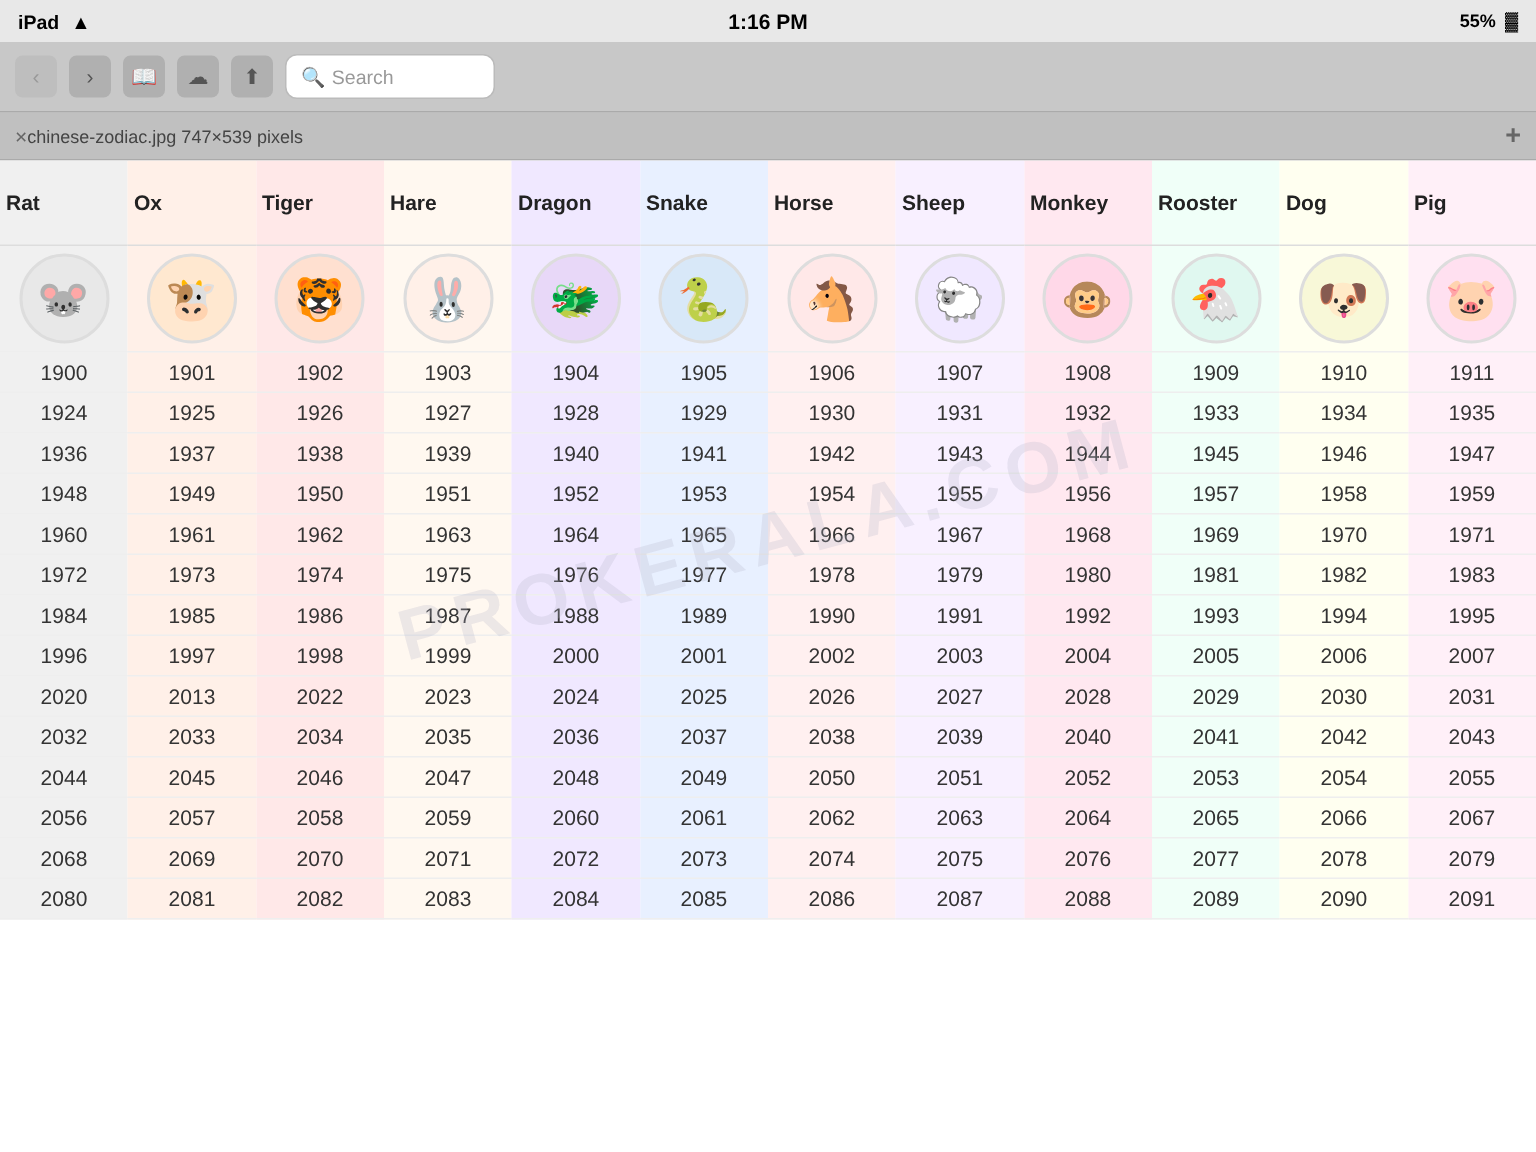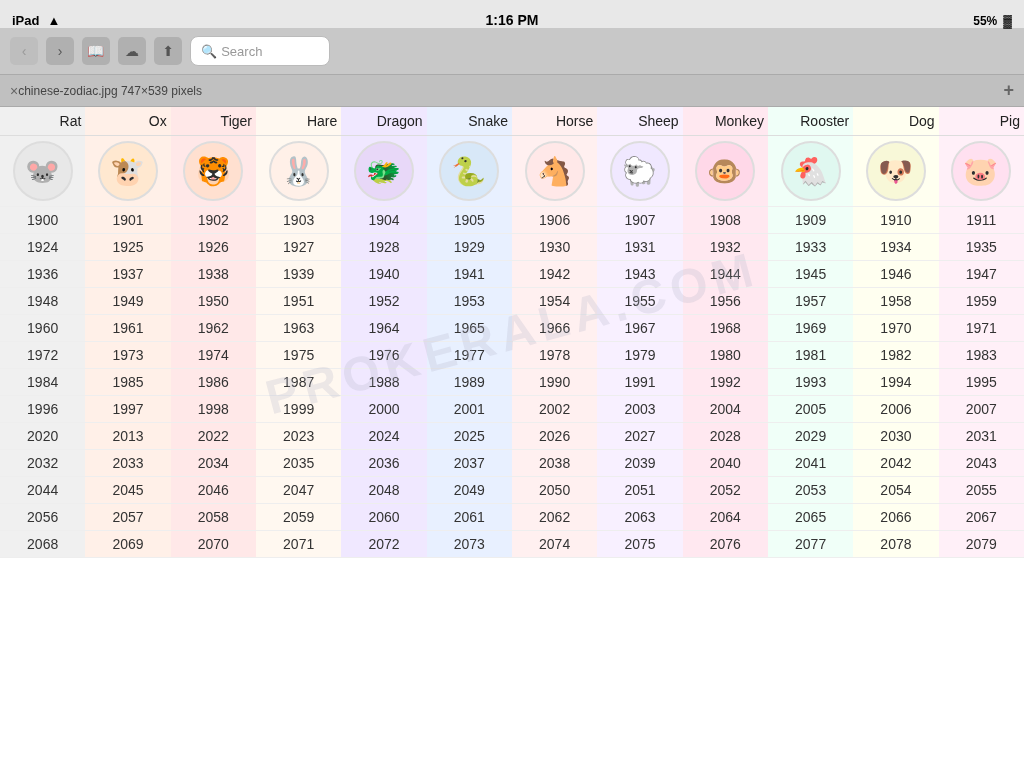--- a/index.html
+++ b/index.html
@@ -9,21 +9,21 @@
       width: 1024px;
       height: 768px;
       overflow: hidden;
     }
 
     
     .status-bar {
       background: #e8e8e8;
       height: 28px;
       display: flex;
-      align-items: flex-end;
+      align-items: center;
       justify-content: space-between;
       padding: 0 12px;
       font-size: 13px;
       font-weight: 600;
     }
     .status-left { display: flex; align-items: center; gap: 8px; }
     .status-center { position: absolute; left: 50%; transform: translateX(-50%); font-size: 14px; font-weight: 600; }
     .status-right { display: flex; align-items: center; gap: 6px; font-size: 12px; }
 
     
@@ -97,25 +97,25 @@
       height: calc(768px - 28px - 46px - 32px);
     }
 
     
     .zodiac-table {
       width: 100%;
       border-collapse: collapse;
       font-size: 14px;
     }
     .zodiac-table th {
-      font-weight: normal;
+      font-weight: bold;
       font-size: 14px;
       color: #222;
-      padding: 6px 4px;
-      text-align: right;
+      padding: 20px 4px;
+      text-align: left;
       border-bottom: 1px solid #ddd;
     }
     .zodiac-table td {
       text-align: center;
       padding: 5px 4px;
       border-bottom: 1px solid #eee;
       font-size: 14px;
       color: #333;
     }
     .icon-cell {
@@ -445,16 +445,30 @@
             <td class="col-hare">2071</td>
             <td class="col-dragon">2072</td>
             <td class="col-snake">2073</td>
             <td class="col-horse">2074</td>
             <td class="col-sheep">2075</td>
             <td class="col-monkey">2076</td>
             <td class="col-rooster">2077</td>
             <td class="col-dog">2078</td>
             <td class="col-pig">2079</td>
           </tr>
+          <tr>
+            <td class="col-rat">2080</td>
+            <td class="col-ox">2081</td>
+            <td class="col-tiger">2082</td>
+            <td class="col-hare">2083</td>
+            <td class="col-dragon">2084</td>
+            <td class="col-snake">2085</td>
+            <td class="col-horse">2086</td>
+            <td class="col-sheep">2087</td>
+            <td class="col-monkey">2088</td>
+            <td class="col-rooster">2089</td>
+            <td class="col-dog">2090</td>
+            <td class="col-pig">2091</td>
+          </tr>
         </tbody>
     </table>
   </div>
 </div>
 
 </body></html>

